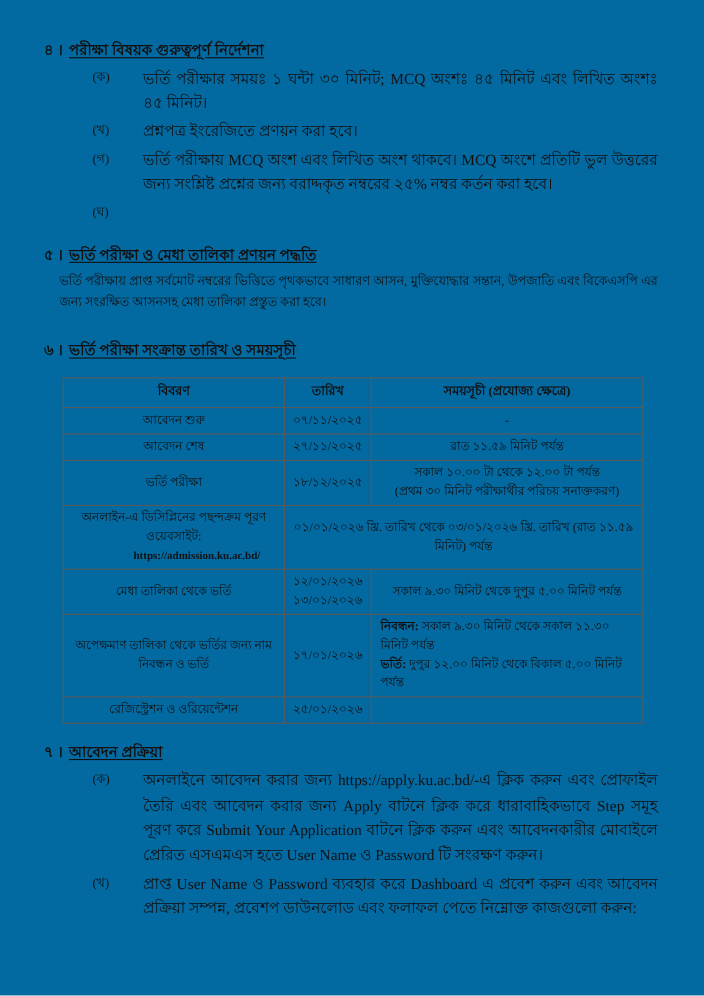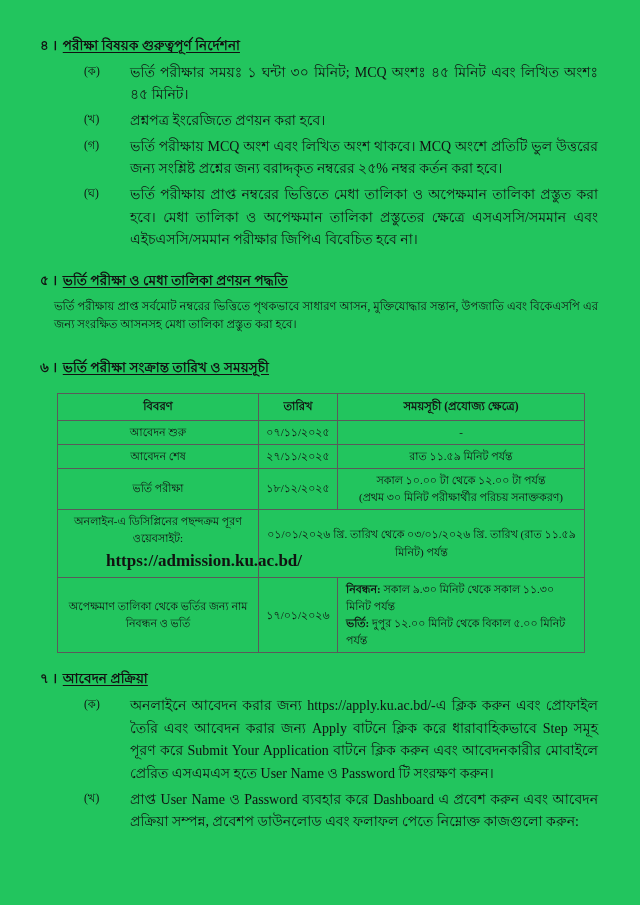--- a/index.html
+++ b/index.html
@@ -11,21 +11,21 @@
     width: 640px;
     height: 905px;
     font-family: "Liberation Serif", "DejaVu Serif", serif;
     color: #111111;
     overflow: hidden;
   }
   .page {
     position: relative;
     width: 640px;
     height: 905px;
-    background: #22c55e;
+    background: #0369a1;
     padding: 0;
     box-sizing: border-box;
   }
   .content {
     position: absolute;
     left: 40px;
     top: 36px;
     width: 560px;
   }
 
@@ -117,21 +117,21 @@
   td.c-time { text-align: center; }
   .col-a { width: 201px; }
   .col-b { width: 79px; }
   .col-c { width: 247px; }
 
   .cell-line { display: block; }
   .u-bold { font-weight: bold; text-align: center; }
   .url-cell {
     font-family: "Liberation Serif", "DejaVu Serif", serif;
     font-weight: bold;
-    font-size: 17px;
+    font-size: 10px;
     display: block;
     margin-top: 1px;
     margin-left: 42px;
   }
   .lbl-line { display: block; text-align: left; padding-left: 2px;}
 </style>
 </head>
 <body>
 
 <div class="page">
@@ -150,21 +150,20 @@
       <li>
         <span class="marker">(খ)</span>
         <span class="li-body">প্রশ্নপত্র ইংরেজিতে প্রণয়ন করা হবে।</span>
       </li>
       <li>
         <span class="marker">(গ)</span>
         <span class="li-body">ভর্তি পরীক্ষায় MCQ অংশ এবং লিখিত অংশ থাকবে। MCQ অংশে প্রতিটি ভুল উত্তরের জন্য সংশ্লিষ্ট প্রশ্নের জন্য বরাদ্দকৃত নম্বরের ২৫% নম্বর কর্তন করা হবে।</span>
       </li>
       <li>
         <span class="marker">(ঘ)</span>
-        <span class="li-body">ভর্তি পরীক্ষায় প্রাপ্ত নম্বরের ভিত্তিতে মেধা তালিকা ও অপেক্ষমান তালিকা প্রস্তুত করা হবে। মেধা তালিকা ও অপেক্ষমান তালিকা প্রস্তুতের ক্ষেত্রে এসএসসি/সমমান এবং এইচএসসি/সমমান পরীক্ষার জিপিএ বিবেচিত হবে না।</span>
       </li>
     </ul>
 
     <div class="gap-md"></div>
 
     <div class="section-heading">
       <span class="num">৫ ।</span>
       <span class="ttl">ভর্তি পরীক্ষা ও মেধা তালিকা প্রণয়ন পদ্ধতি</span>
     </div>
     <p class="para">ভর্তি পরীক্ষায় প্রাপ্ত সর্বমোট নম্বরের ভিত্তিতে পৃথকভাবে সাধারণ আসন, মুক্তিযোদ্ধার সন্তান, উপজাতি এবং বিকেএসপি এর জন্য সংরক্ষিত আসনসহ মেধা তালিকা প্রস্তুত করা হবে।</p>
@@ -219,33 +218,46 @@
           <tr>
             <td class="c-desc">
               <span class="cell-line">অনলাইন-এ ডিসিপ্লিনের পছন্দক্রম পূরণ</span>
               <span class="cell-line">ওয়েবসাইট:</span>
               <span class="url-cell">https://admission.ku.ac.bd/</span>
             </td>
             <td class="c-time" colspan="2">০১/০১/২০২৬ খ্রি. তারিখ থেকে ০৩/০১/২০২৬ খ্রি. তারিখ (রাত ১১.৫৯ মিনিট) পর্যন্ত</td>
           </tr>
 
 
+          <tr>
+            <td class="c-desc">মেধা তালিকা থেকে ভর্তি</td>
+            <td class="c-date">
+              <span class="cell-line">১২/০১/২০২৬</span>
+              <span class="cell-line">১৩/০১/২০২৬</span>
+            </td>
+            <td class="c-time">সকাল ৯.৩০ মিনিট থেকে দুপুর ৫.০০ মিনিট পর্যন্ত</td>
+          </tr>
 
           <tr>
             <td class="c-desc">
               <span class="cell-line">অপেক্ষমাণ তালিকা থেকে ভর্তির জন্য নাম</span>
               <span class="cell-line">নিবন্ধন ও ভর্তি</span>
             </td>
             <td class="c-date">১৭/০১/২০২৬</td>
             <td class="c-time">
               <span class="lbl-line"><span class="u-bold">নিবন্ধন:</span><span> সকাল ৯.৩০ মিনিট থেকে সকাল ১১.৩০ মিনিট পর্যন্ত</span></span>
               <span class="lbl-line"><span class="u-bold">ভর্তি:</span><span> দুপুর ১২.০০ মিনিট থেকে বিকাল ৫.০০ মিনিট পর্যন্ত</span></span>
             </td>
           </tr>
 
+          <tr>
+            <td class="c-desc">রেজিস্ট্রেশন ও ওরিয়েন্টেশন</td>
+            <td class="c-date">২৫/০১/২০২৬</td>
+            <td class="c-time"></td>
+          </tr>
         </tbody>
       </table>
     </div>
 
     <div class="gap-md"></div>
 
     <div class="section-heading">
       <span class="num">৭ ।</span>
       <span class="ttl">আবেদন প্রক্রিয়া</span>
     </div>

